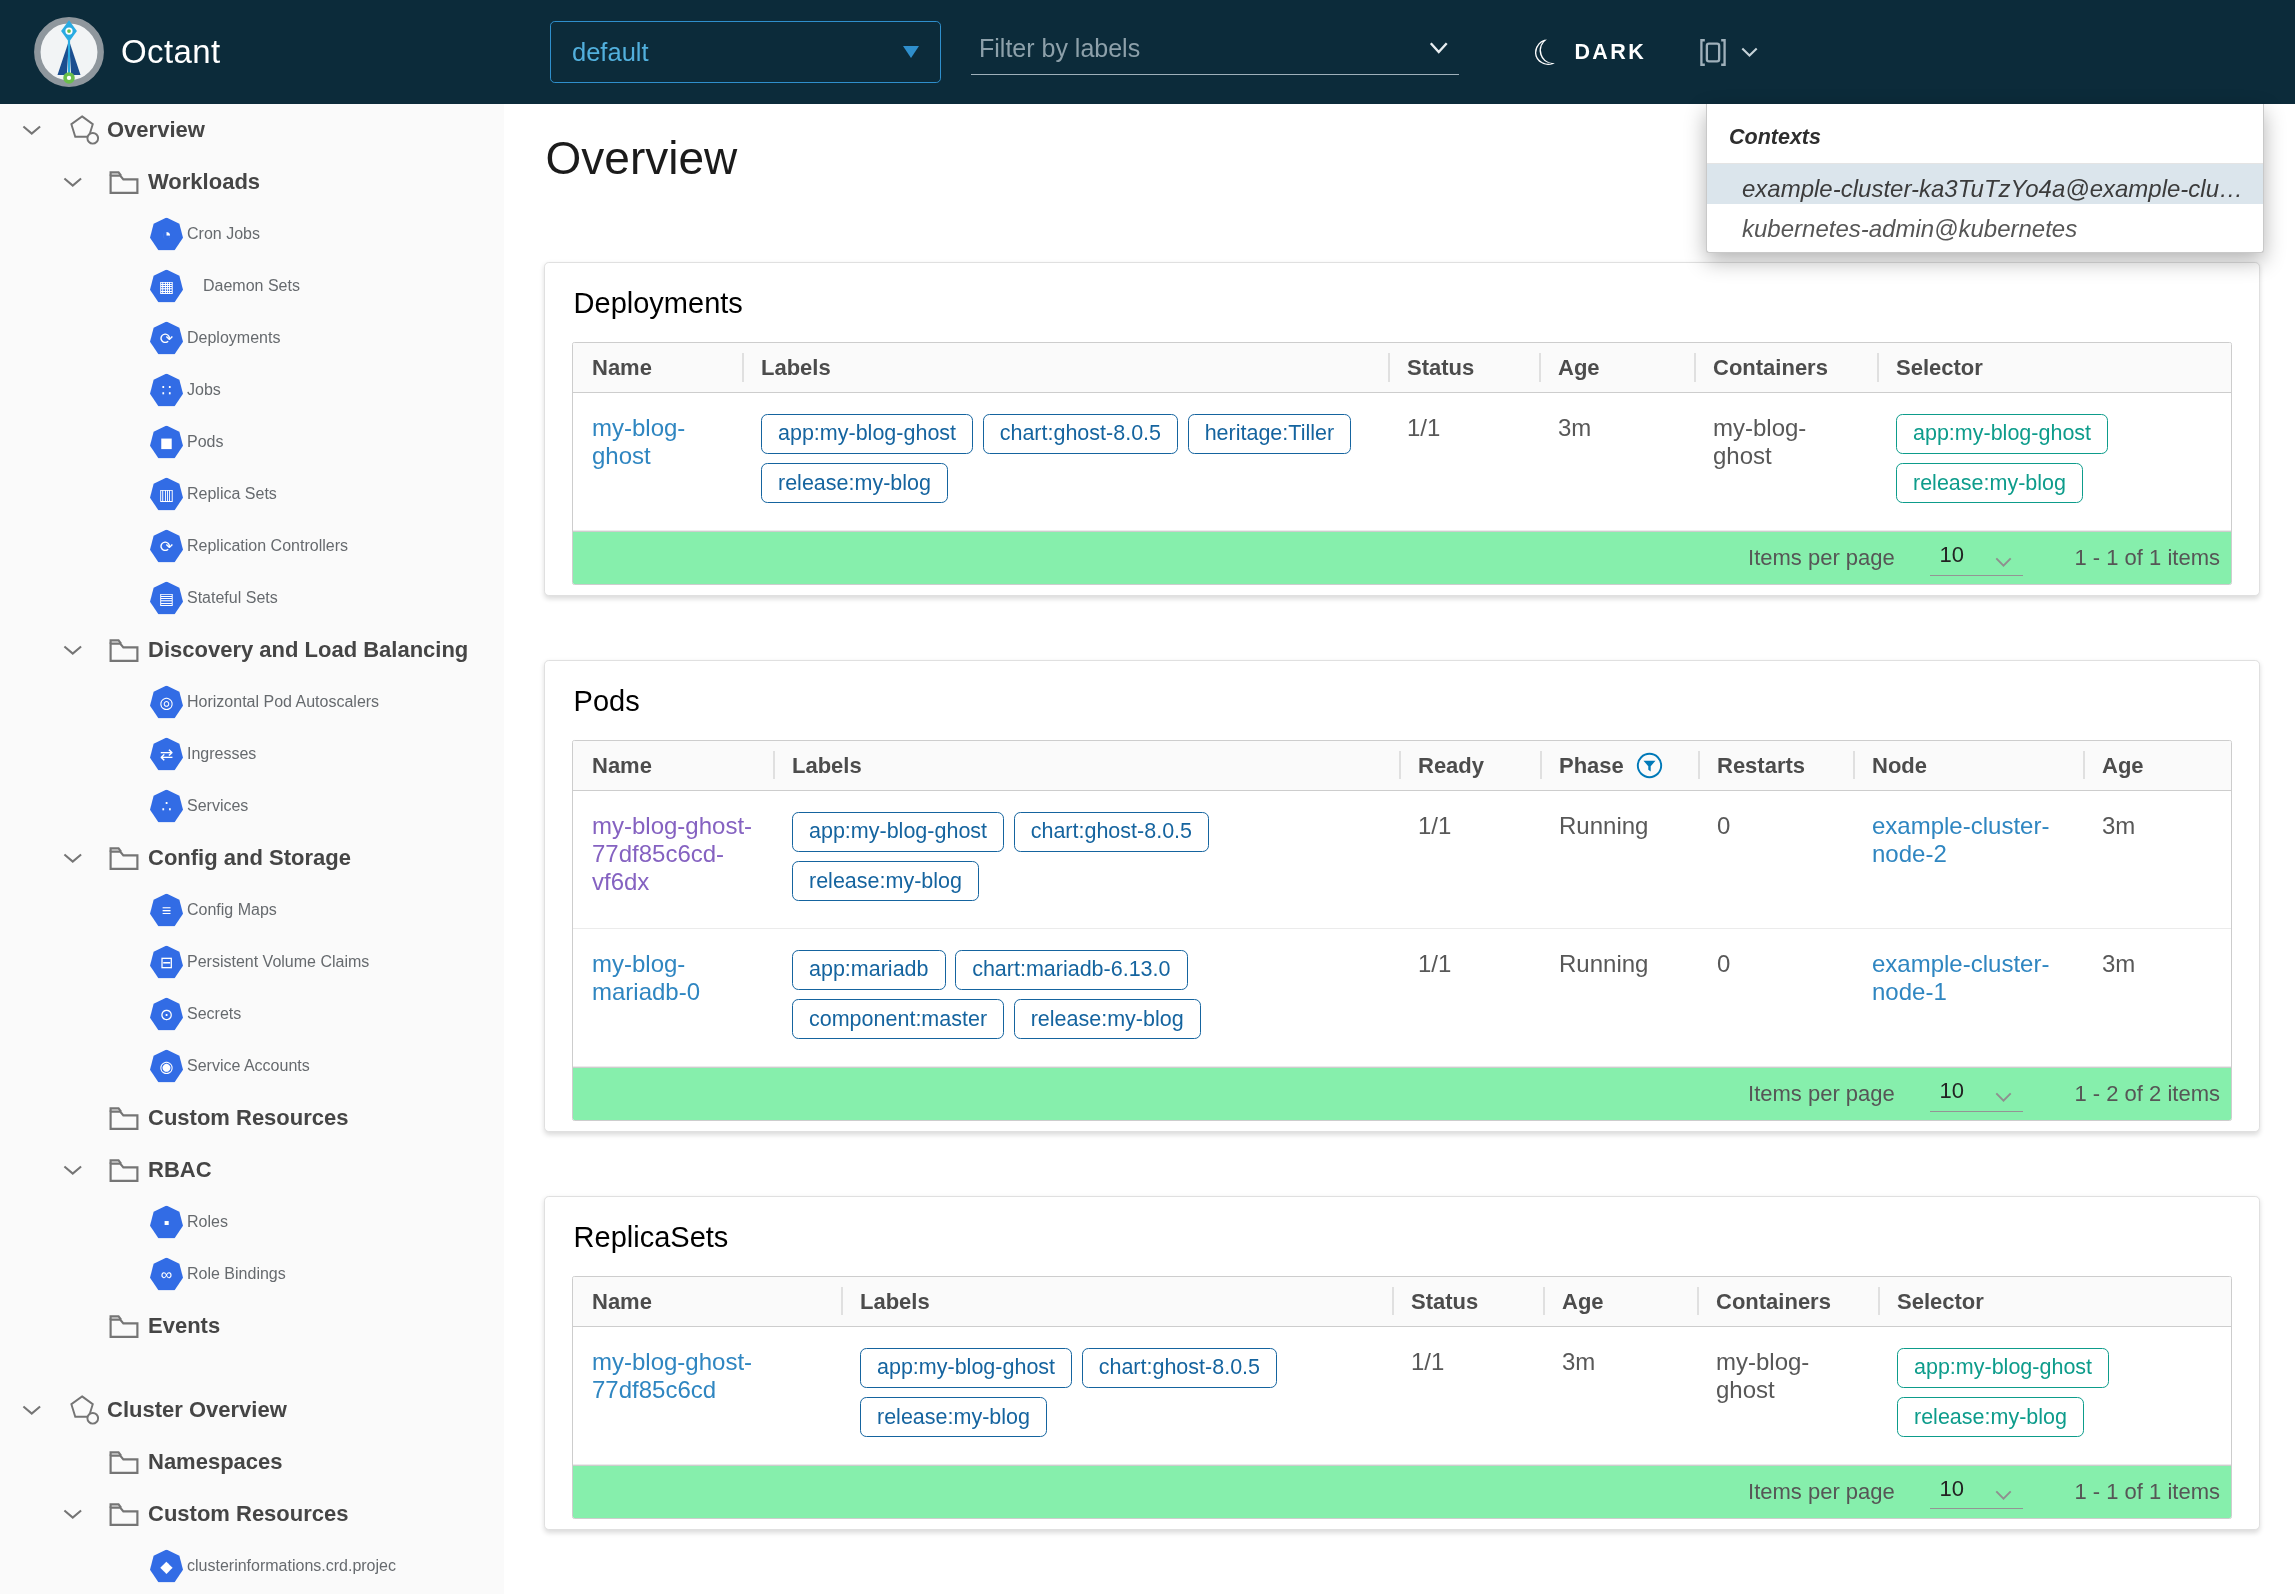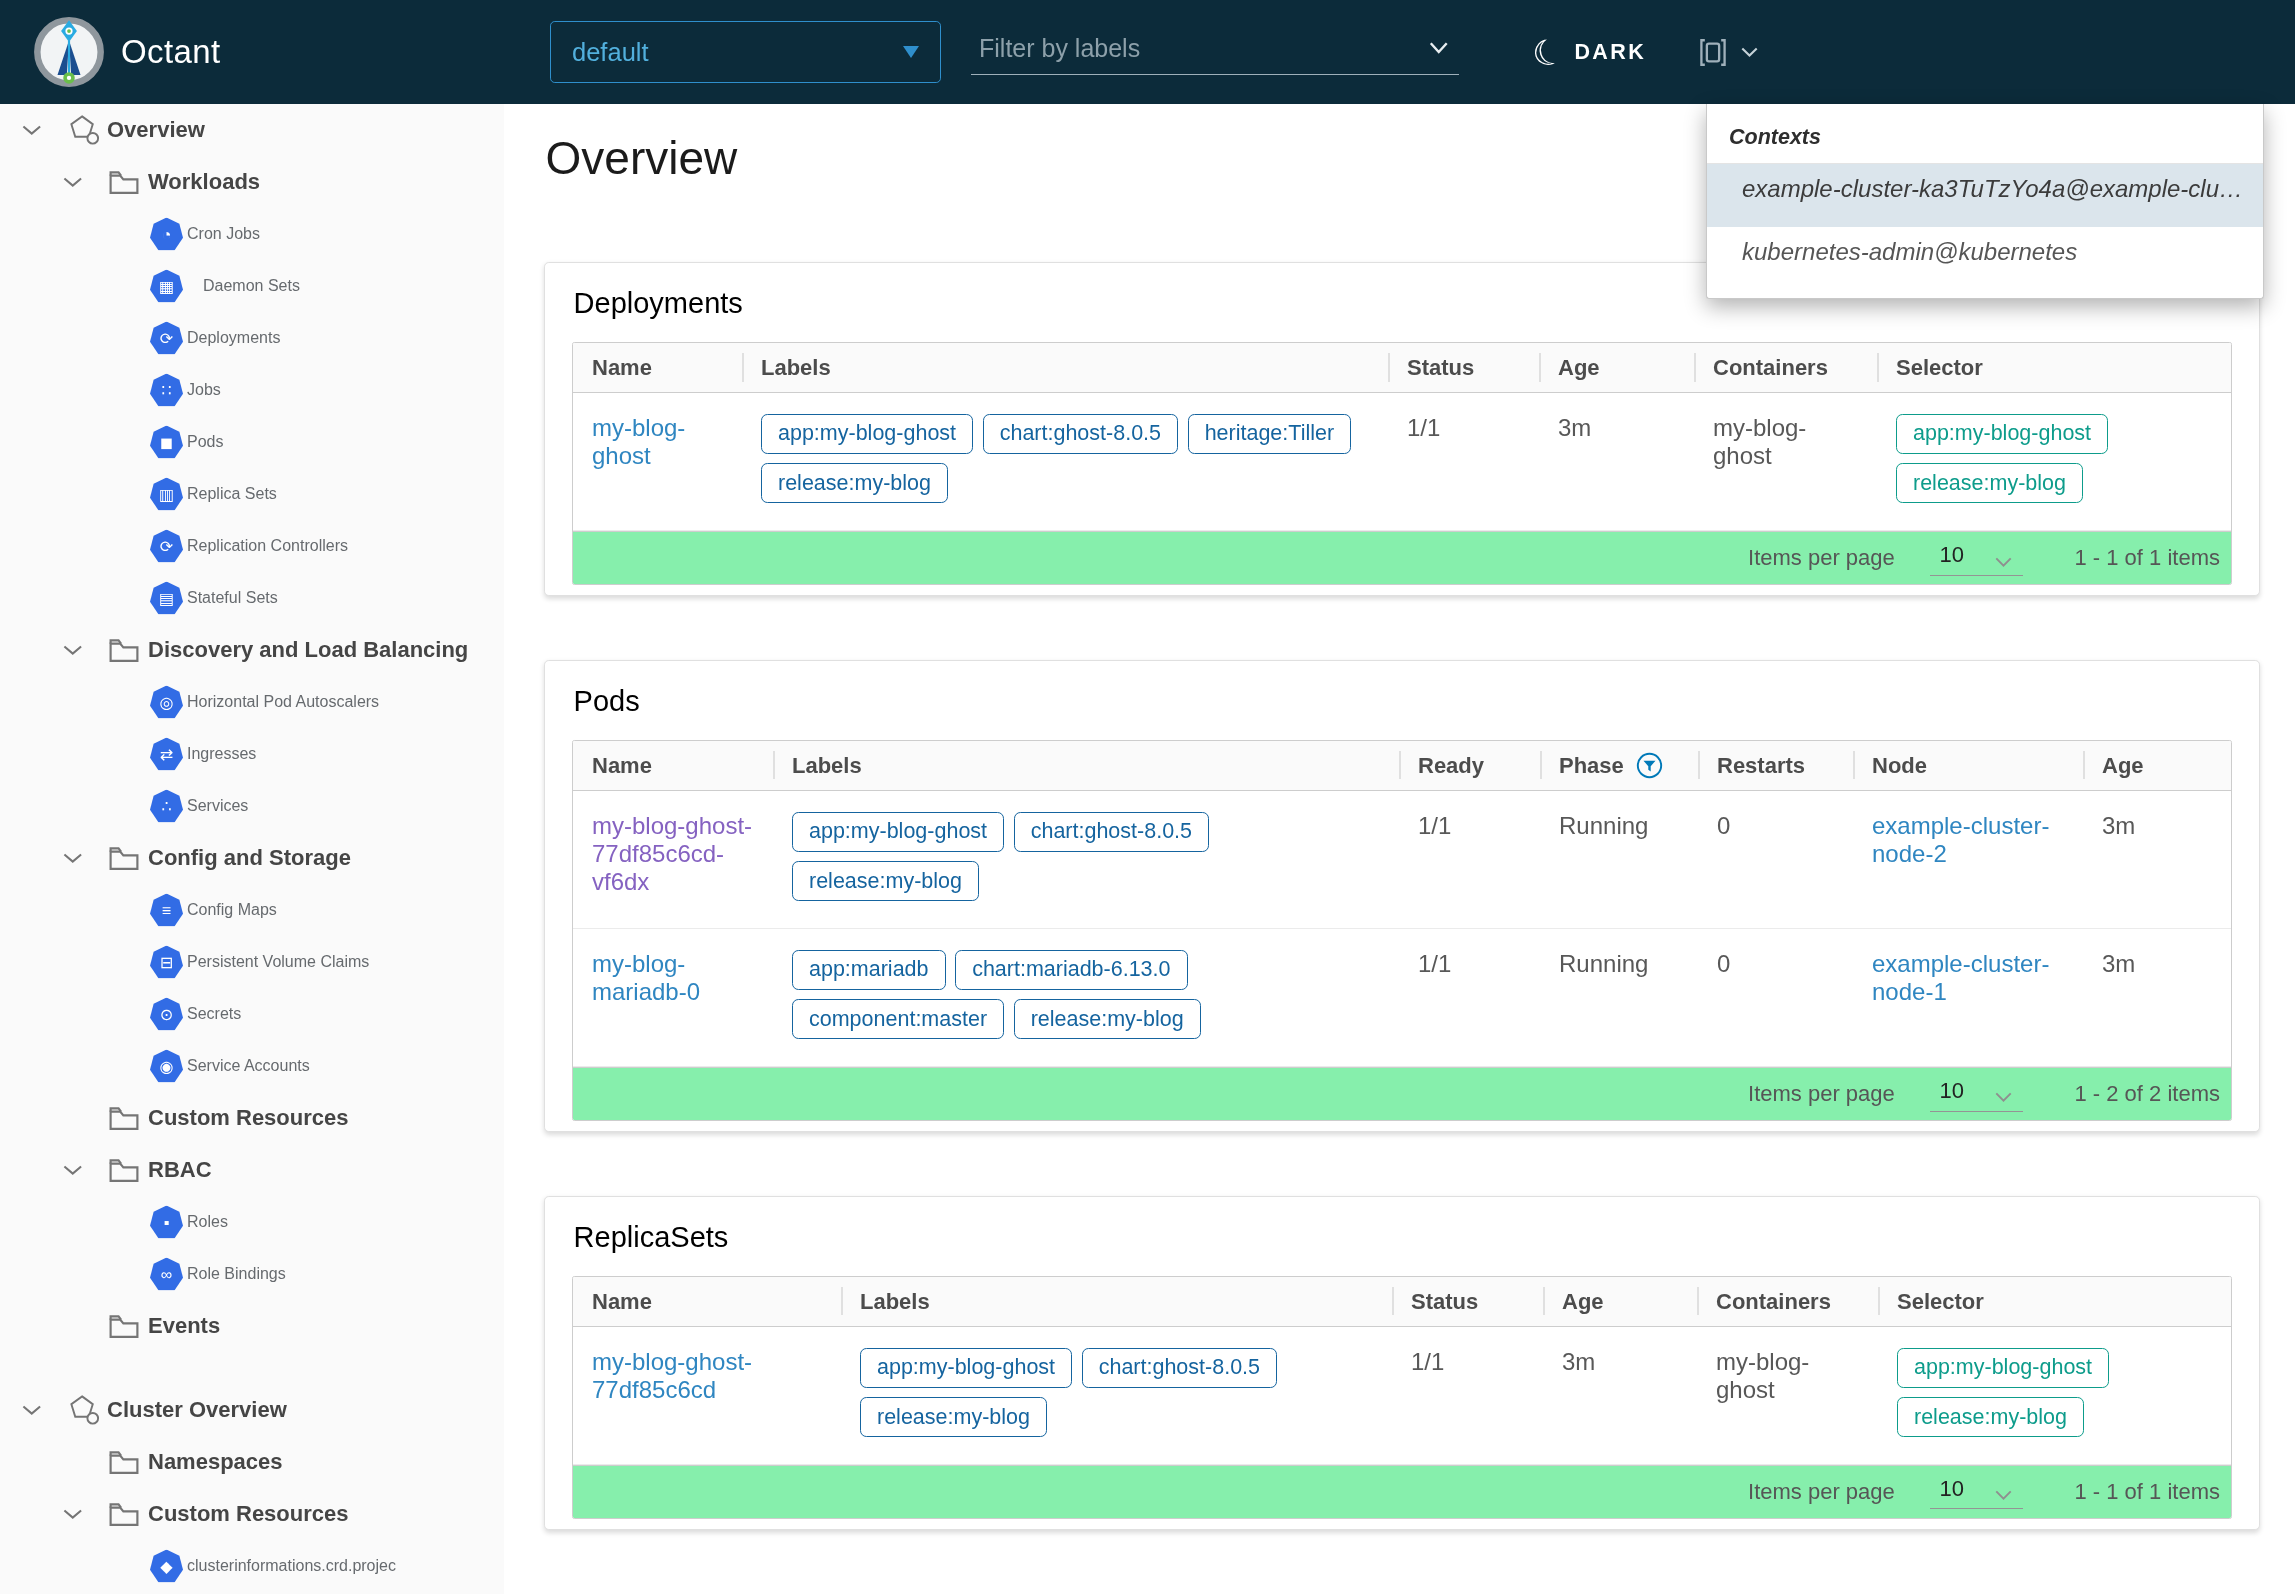--- a/index.html
+++ b/index.html
@@ -20,21 +20,21 @@
   .flt { position:absolute; left:971px; top:22px; width:488px; height:53px; border-bottom:1.6px solid #9fb0ba; display:flex; align-items:center; padding:0 8px; cursor:text; }
   .flt .ph { color:#8da0aa; font-size:25px; flex:1; }
   .dark-toggle { position:absolute; left:1532px; top:0; height:104px; display:flex; align-items:center; gap:11px; cursor:pointer; }
   .dark-toggle .moon { color:#ffffff; font-size:35px; line-height:1; transform:rotate(-18deg); }
   .dark-toggle .lbl { color:#ffffff; font-size:21.5px; font-weight:700; letter-spacing:2.4px; }
   .ctx-switch { position:absolute; left:1698px; top:0; height:104px; display:flex; align-items:center; gap:11px; cursor:pointer; }
   .ctx-switch .txt { color:#bcc9d0; font-size:25px; }
   
   .ctx-panel { position:absolute; left:1706px; top:104px; width:558px; background:#fff; border:0.8px solid #c9c9c9; border-top:none; border-radius:0 0 3.2px 3.2px; box-shadow:0 8px 21px rgba(0,0,0,.30); z-index:50; padding-bottom:8px;font-style:italic; }
   .ctx-title { font-size:21.5px; font-weight:700; color:#2e2e2e; padding:21px 22px 12.8px; border-bottom:0.8px solid #e4e4e4; }
-  .ctx-item { height:63px; line-height:49px; padding-left:35px; font-size:24px; color:#565656; white-space:nowrap; overflow:hidden; cursor:pointer; }
+  .ctx-item { height:40px; line-height:49px; padding-left:35px; font-size:24px; color:#565656; white-space:nowrap; overflow:hidden; cursor:pointer; }
   .ctx-item.sel { background:#dbe5ec; color:#3c3c3c; }
   
   .sidebar { position:absolute; left:0; top:104px; width:504px; bottom:0; background:#fafafa; overflow:hidden; z-index:10; }
   .nav-row { position:relative; height:52px; cursor:pointer; white-space:nowrap; }
   .nav-row .pos { position:absolute; top:50%; transform:translateY(-50%); display:inline-flex; align-items:center; }
   .nav-label { font-size:16px; color:#666a6e; }
   .nav-row.bold .nav-label { font-weight:700; color:#454545; font-size:22px; }
   .hepta { width:33px; height:33px; background:#326ce5; clip-path:polygon(50% 0%,89% 19%,100% 61%,74% 100%,26% 100%,0% 61%,11% 19%); display:flex; align-items:center; justify-content:center; }
   .hepta span { color:#ffffff; font-size:16px; line-height:1; }
   

